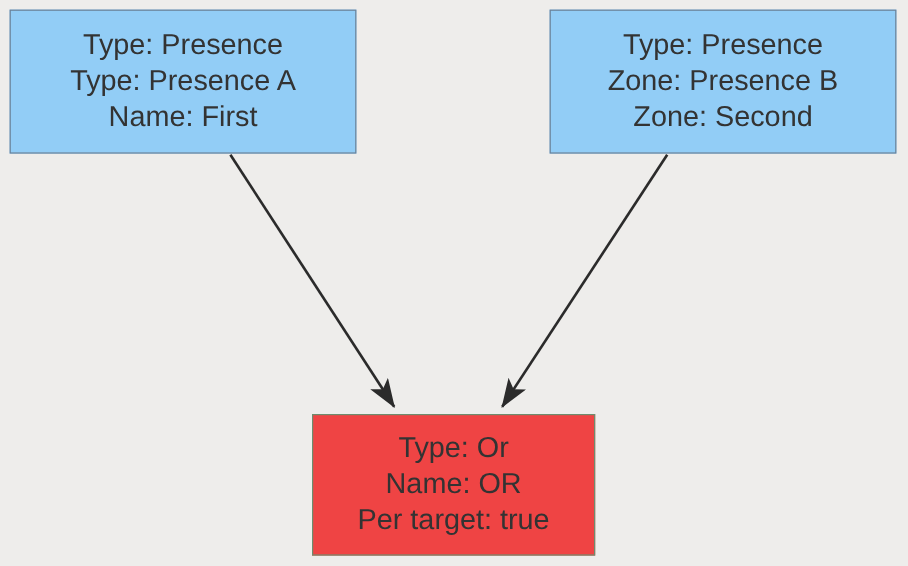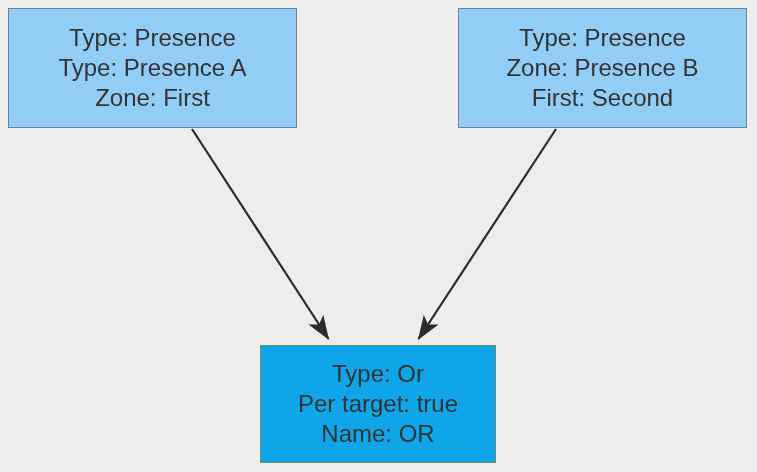--- a/index.html
+++ b/index.html
@@ -45,21 +45,21 @@
   }
   .node .line {
     display: block;
     white-space: pre;
   }
   .node-presence {
     background: #92cdf6;
     border-color: #6b8299;
   }
   .node-logic {
-    background: #0ea5e9;
+    background: #ef4444;
     border-color: #6e8c6e;
   }
   #node-presence-a {
     left: 8px;
     top: 8px;
     width: 289px;
     height: 120px;
   }
   #node-presence-b {
     left: 458px;
@@ -89,28 +89,28 @@
       <line x1="192" y1="129" x2="328.5" y2="339" stroke="#2b2b2b" stroke-width="2.2" marker-end="url(#arrowfill)"></line>
     </g>
     <g>
       <line x1="556" y1="129" x2="418.5" y2="339" stroke="#2b2b2b" stroke-width="2.2" marker-end="url(#arrowfill)"></line>
     </g>
   </svg>
 
   <div class="node node-presence" id="node-presence-a">
     <span class="line">Type: Presence</span>
     <span class="line">Type: Presence A</span>
-    <span class="line">Zone: First</span>
+    <span class="line">Name: First</span>
   </div>
 
   <div class="node node-presence" id="node-presence-b">
     <span class="line">Type: Presence</span>
     <span class="line">Zone: Presence B</span>
-    <span class="line">First: Second</span>
+    <span class="line">Zone: Second</span>
   </div>
 
   <div class="node node-logic" id="node-or">
     <span class="line">Type: Or</span>
+    <span class="line">Name: OR</span>
     <span class="line">Per target: true</span>
-    <span class="line">Name: OR</span>
   </div>
 
 </div>
 
 </body></html>

